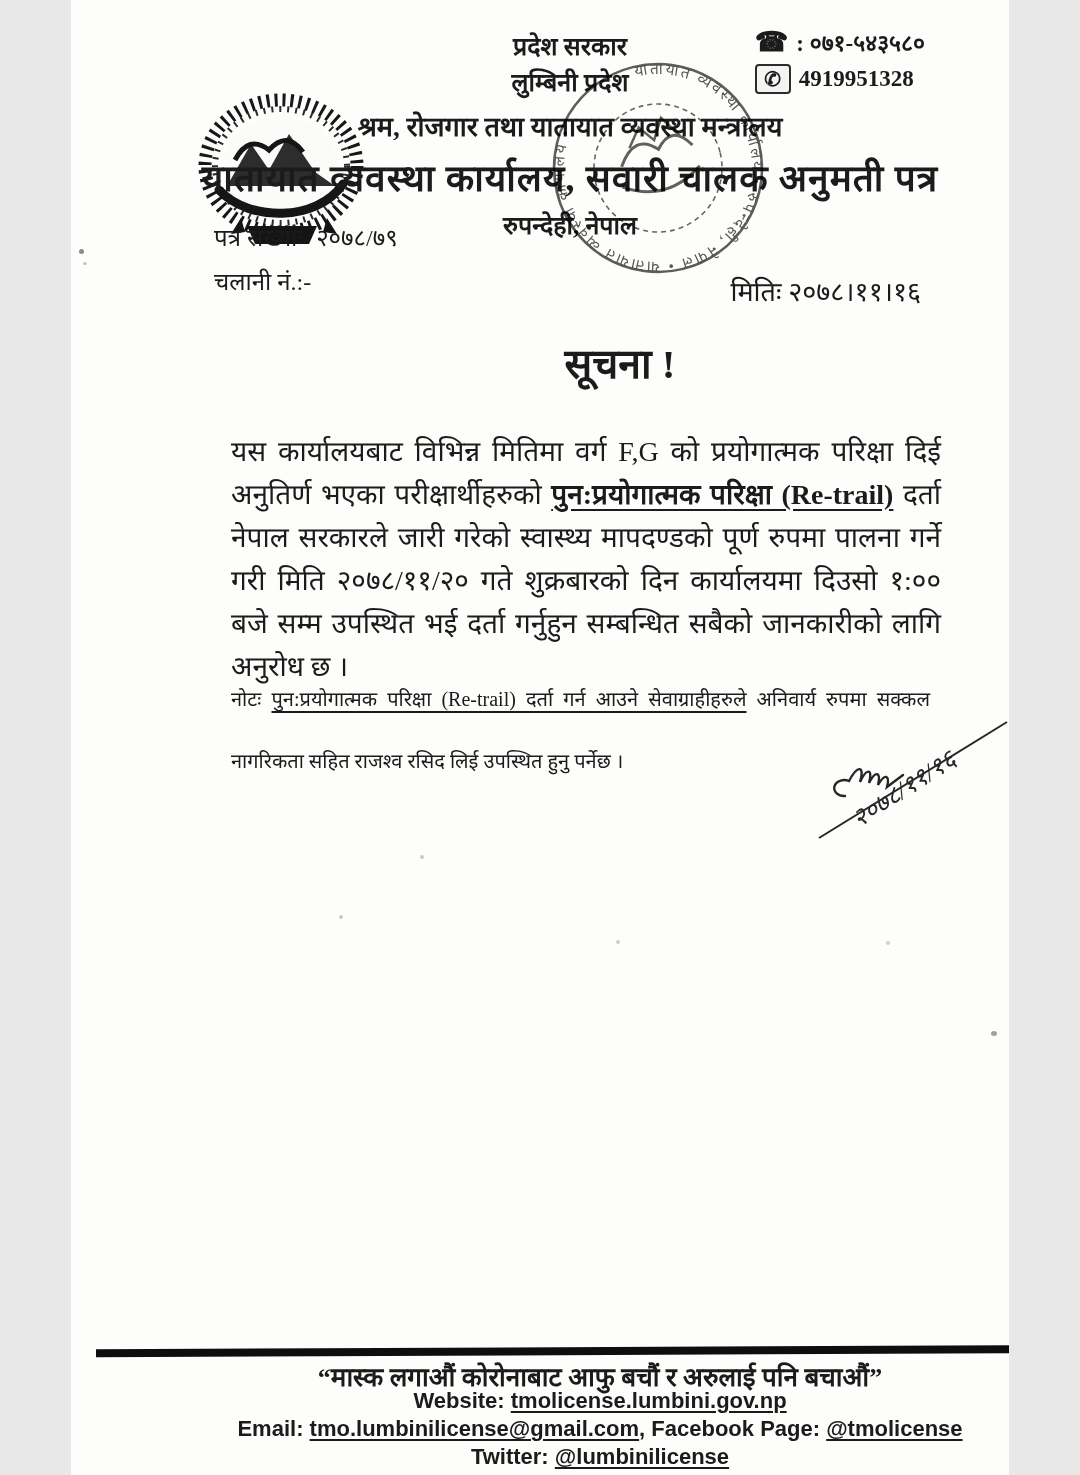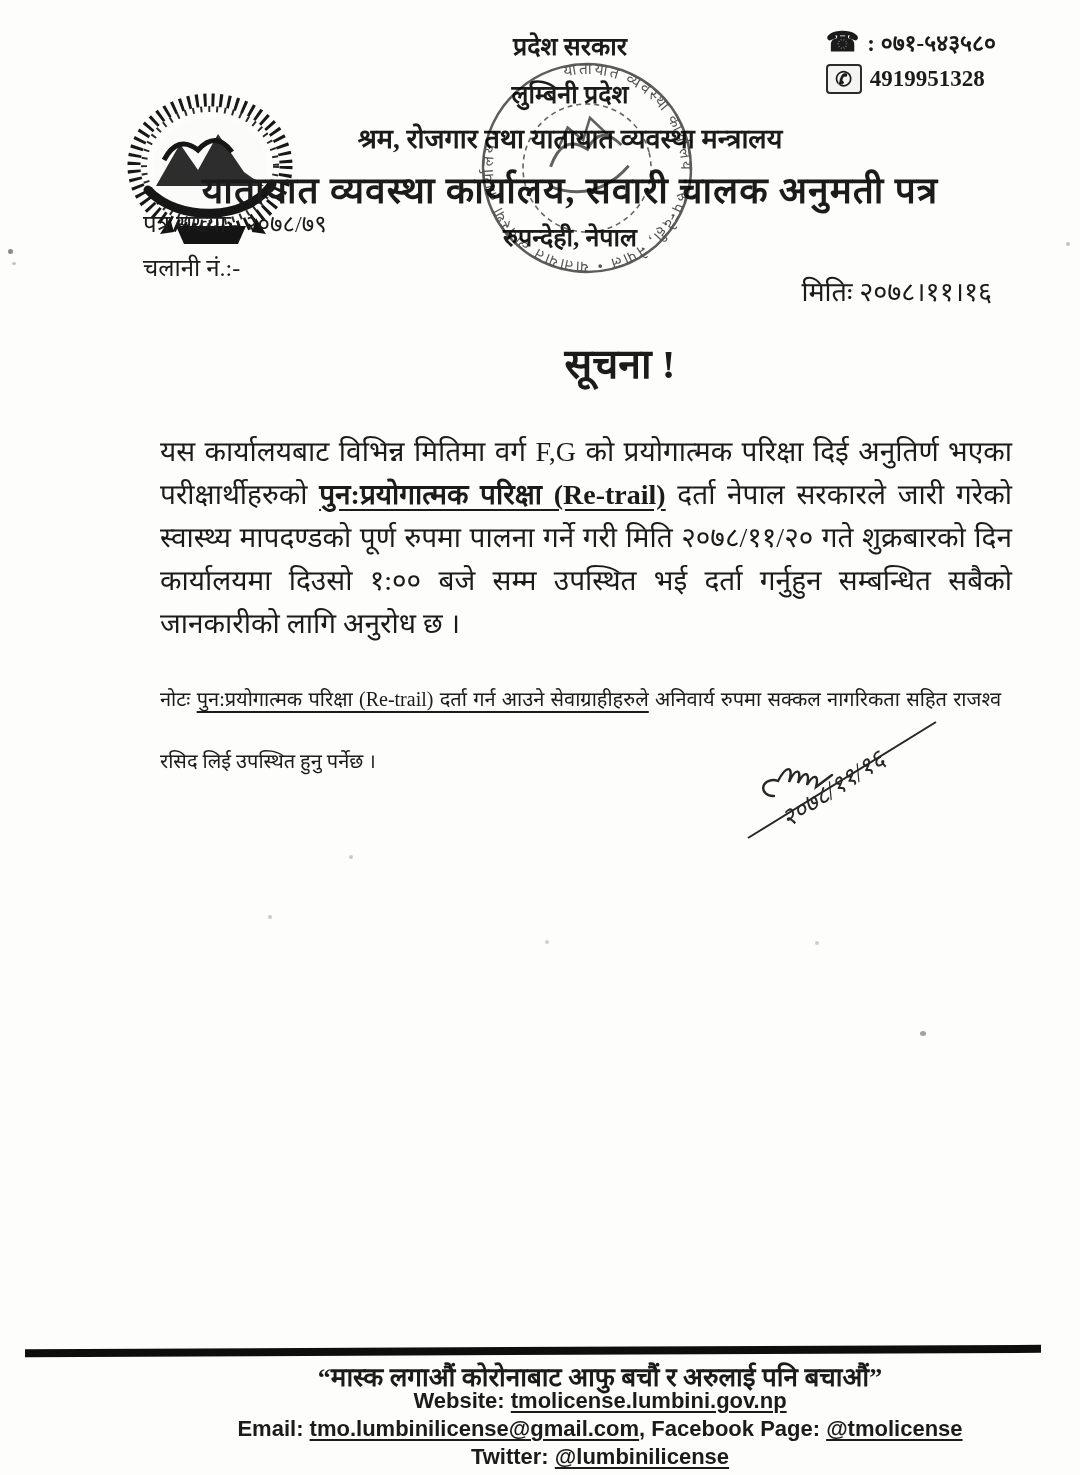--- a/index.html
+++ b/index.html
@@ -1,45 +1,45 @@
 <!DOCTYPE html>
 <html><head>
 <meta charset="utf-8">
 <style>
   * { margin:0; padding:0; box-sizing:border-box; }
   html,body { background:#e8e8e8; }
   .page {
-    position:relative; width:1080px; height:1475px; margin:0 auto;
+    position:relative; width:938px; height:1475px; margin:0 auto;
     background:#fdfdfb; overflow:hidden;
     font-family:"Liberation Serif","DejaVu Serif",serif;
     color:#1b1b1b;
   }
   
   .emblem { position:absolute; left:118px; top:90px; width:190px; height:168px; }
   .head-center { position:absolute; left:70px; right:10px; top:28px; text-align:center; }
   .h-line1 { font-size:25px; font-weight:bold; }
-  .h-line2 { font-size:25px; font-weight:bold; margin-top:14px; }
+  .h-line2 { font-size:25px; font-weight:bold; margin-top:2px; }
   .h-line3 { font-size:27px; font-weight:bold; margin-top:9px; }
   .h-line4 { font-size:37px; font-weight:bold; margin-top:7px; letter-spacing:1px; }
   .h-line5 { font-size:25px; font-weight:bold; margin-top:5px; }
   .contact { position:absolute; right:84px; top:26px; font-size:23px; font-weight:bold; }
   .contact-row { display:flex; align-items:center; justify-content:flex-start; gap:8px; margin-bottom:6px; }
   .phone-glyph { font-size:27px; line-height:1; }
   .mobile-box {
     display:inline-flex; align-items:center; justify-content:center;
     width:36px; height:30px; border:2px solid #2c2c2c; border-radius:4px;
     font-size:20px; background:#f4f4f2;
   }
   .stamp {
     position:absolute; left:452px; top:38px; width:270px; height:260px;
     opacity:.78; mix-blend-mode:multiply; transform:rotate(-14deg);
     pointer-events:none;
   }
   
-  .meta { position:absolute; left:143px; top:206px; font-size:24px; }
+  .meta { position:absolute; left:143px; top:220px; font-size:24px; }
   .meta-row { margin-bottom:11px; }
   .date-row { position:absolute; right:88px; top:272px; font-size:27px;text-align:right; }
   
   .doc-title { position:absolute; left:160px; right:0; top:334px; text-align:center;
     font-size:41px; font-weight:bold; }
   .body-para {
     position:absolute; left:160px; right:68px; top:430px;
     font-size:28px; line-height:43px; text-align:justify;
   }
   .note-para {

